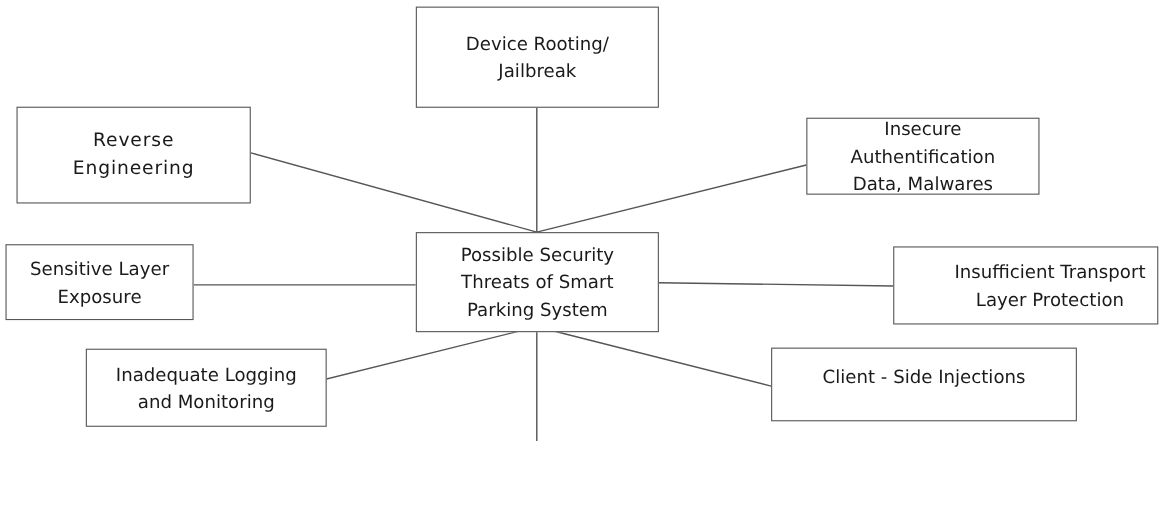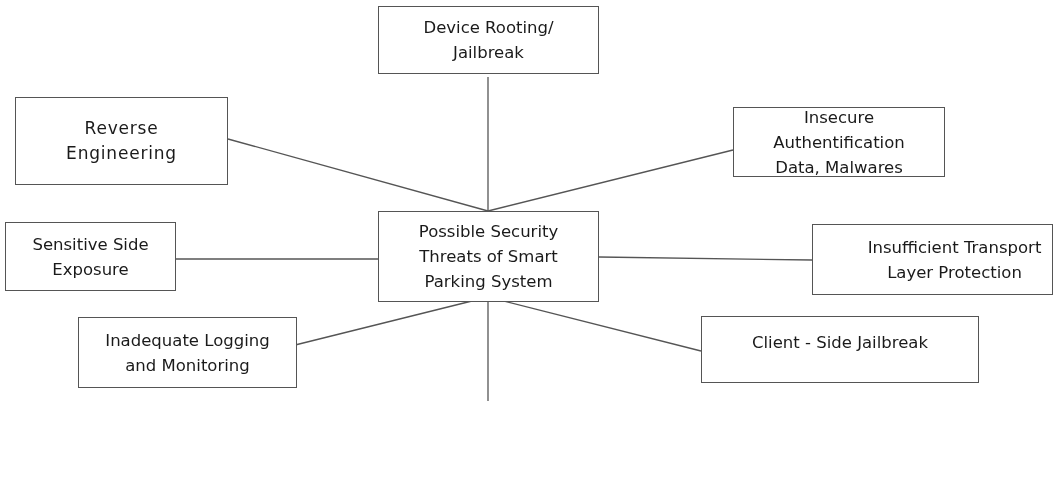--- a/index.html
+++ b/index.html
@@ -24,41 +24,41 @@
     <line x1="488" y1="297" x2="263" y2="353" stroke="#555" stroke-width="1.3"></line>
     <line x1="488" y1="297" x2="701" y2="351" stroke="#555" stroke-width="1.3"></line>
     <line x1="488" y1="297" x2="488" y2="401" stroke="#555" stroke-width="1.3"></line>
   </svg>
 
   <div class="box" style="left:378px;top:211px;width:221px;height:91px;">
     <span>Possible Security
 Threats of Smart
 Parking System</span>
   </div>
-  <div class="box" style="left:378px;top:6px;width:221px;height:68px;">
+  <div class="box" style="left:378px;top:6px;width:221px;height:92px;">
     <span>Device Rooting/
 Jailbreak</span>
   </div>
   <div class="box wide" style="left:15px;top:97px;width:213px;height:88px;">
     <span>Reverse
 Engineering</span>
   </div>
   <div class="box" style="left:733px;top:107px;width:212px;height:70px;">
     <span>Insecure
 Authentification
 Data, Malwares</span>
   </div>
   <div class="box" style="left:5px;top:222px;width:171px;height:69px;">
-    <span>Sensitive Side
+    <span>Sensitive Layer
 Exposure</span>
   </div>
   <div class="box" style="left:812px;top:224px;width:241px;height:71px;padding-left:44px;">
     <span>Insufficient Transport
 Layer  Protection</span>
   </div>
   <div class="box" style="left:44px;top:317px;width:219px;height:71px;margin-left:34px;">
     <span>Inadequate Logging
 and Monitoring</span>
   </div>
   <div class="box" style="left:701px;top:316px;width:278px;height:67px;align-items:flex-start;padding-top:13px;">
-    <span>Client -  Side Jailbreak</span>
+    <span>Client -  Side Injections</span>
   </div>
 </div>
 
 </body></html>

